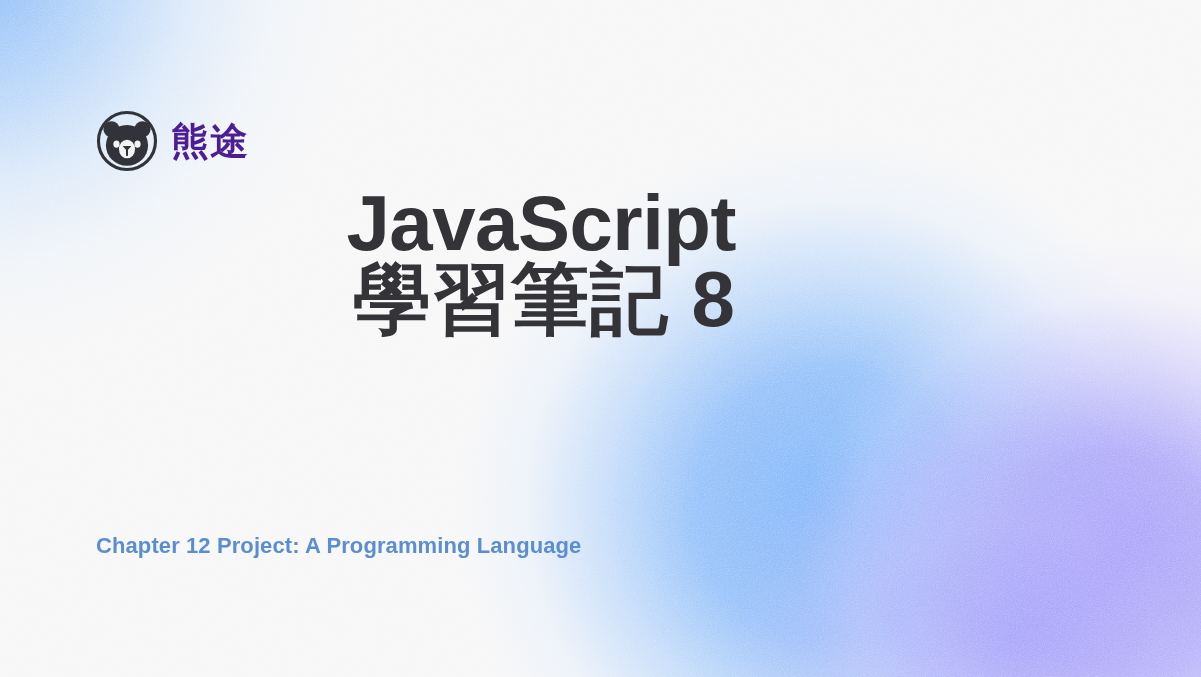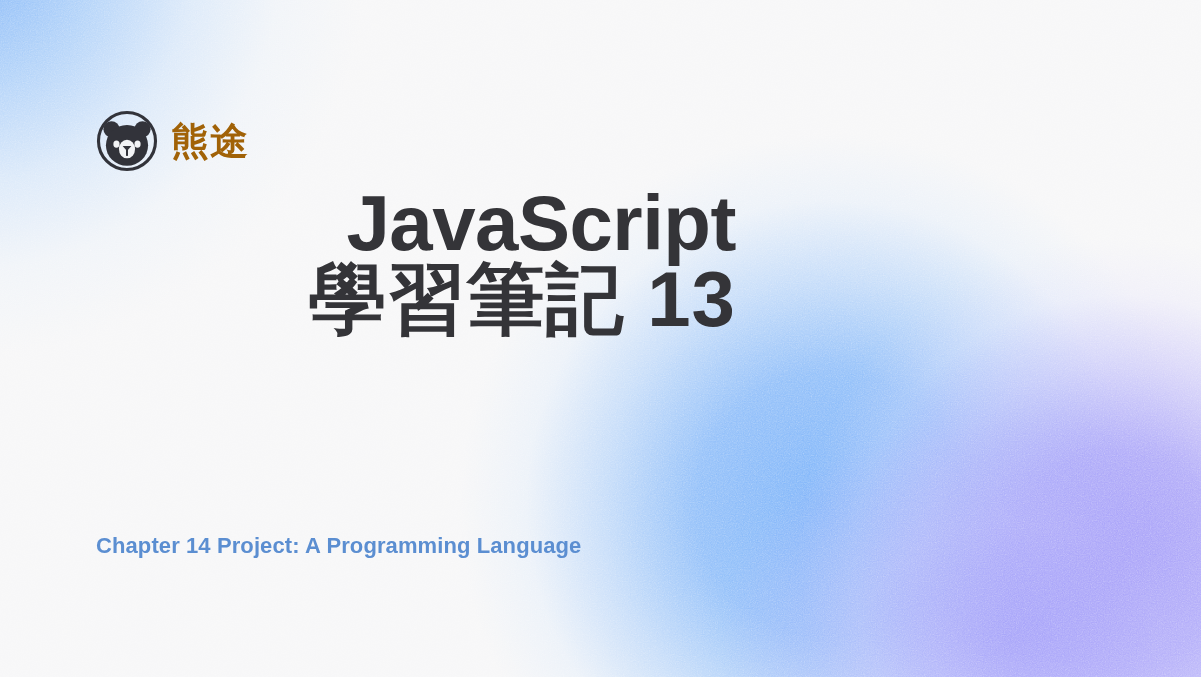--- a/index.html
+++ b/index.html
@@ -96,21 +96,21 @@
   }
   .brand-mark {
     width: 62px;
     height: 62px;
     display: block;
     flex: 0 0 auto;
   }
   .brand-name {
     font-size: 38px;
     font-weight: 700;
-    color: #a16207;
+    color: #4c1d95;
     letter-spacing: 1px;
     line-height: 1;
     white-space: nowrap;
   }
 
   .title-block {
     position: absolute;
     top: 185px;
     left: 0;
     width: 640px;
@@ -175,19 +175,19 @@
 
         <path d="M43 58 H57 L50 66 Z" fill="#32333a"></path>
 
         <rect x="48.4" y="64" width="3.2" height="10" fill="#32333a"></rect>
       </svg>
       <div class="brand-name">熊途</div>
     </div>
 
     <div class="title-block">
       <div class="title-line title-line-1">JavaScript</div>
-      <div class="title-line title-line-2">學習筆記 13</div>
+      <div class="title-line title-line-2">學習筆記 8</div>
     </div>
 
-    <div class="subtitle">Chapter 14 Project: A Programming Language</div>
+    <div class="subtitle">Chapter 12 Project: A Programming Language</div>
 
   </div>
 </div>
 
 </body></html>

